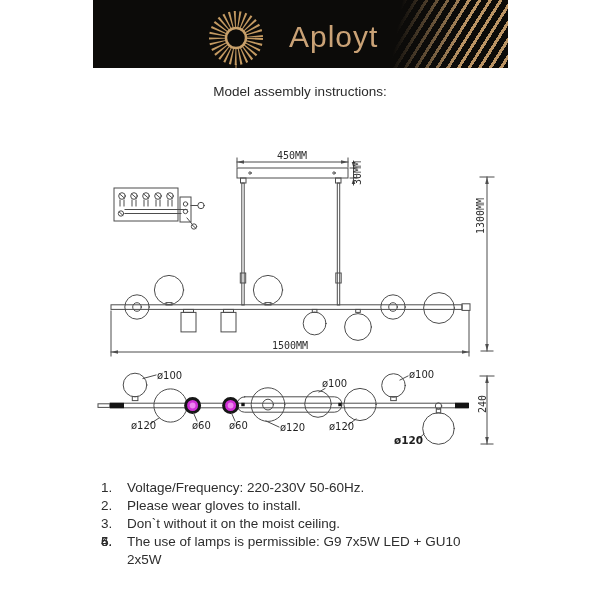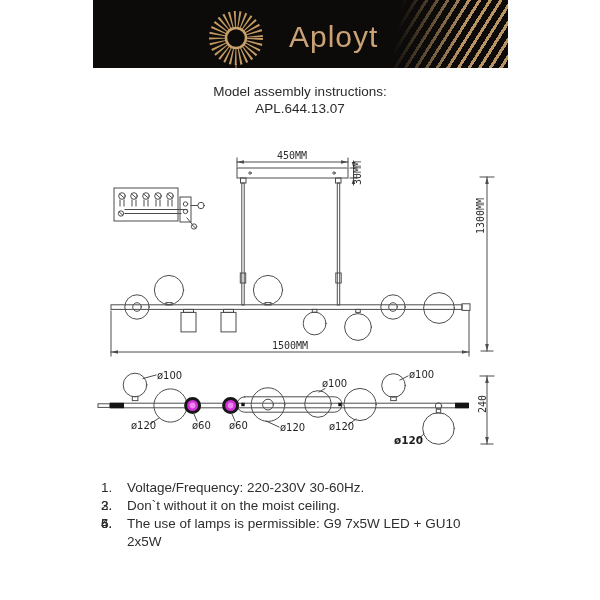--- a/index.html
+++ b/index.html
@@ -42,21 +42,20 @@
     <circle cx="28" cy="30" r="16" fill="none" stroke="#c49a62" stroke-width="22" stroke-dasharray="1.3 2.2"></circle>
     <circle cx="28" cy="30" r="10" fill="#0c0b09" stroke="#c8a06a" stroke-width="2.5"></circle>
     <line x1="28" y1="56" x2="28" y2="68" stroke="#c49a62" stroke-width="1"></line>
   </svg>
   <div class="brand">Aployt</div>
   <div class="stripes"></div>
 </div>
 
 <div class="title-block">
   <div>Model assembly instructions:</div>
-  <div>APL.644.13.07</div>
 </div>
 
 <svg class="drawing" width="600" height="600" viewBox="0 0 600 600">
 
   <g stroke="#4d4d4d" stroke-width="1" fill="none" stroke-linecap="square">
 
     <g>
       <rect x="114" y="188" width="64" height="33"></rect>
       <circle cx="122" cy="196" r="3.3"></circle>
         <line x1="119.7" y1="194" x2="124.3" y2="198"></line>
@@ -223,24 +222,25 @@
     <text x="322" y="387">ø100</text>
     <text x="329" y="430">ø120</text>
     <text x="409" y="378">ø100</text>
     <text x="394" y="444" font-weight="bold" font-size="10.5">ø120</text>
   </g>
 </svg>
 
 <div class="instructions">
   <div class="instr-item">
     <span class="instr-num">1.</span>
-    <span>Voltage/Frequency: 220-230V 30-60Hz.</span>
+    <span>Voltage/Frequency: 220-230V 50-60Hz.</span>
   </div>
   <div class="instr-item">
     <span class="instr-num">2.</span>
+    <span>Please wear gloves to install.</span>
   </div>
   <div class="instr-item">
     <span class="instr-num">3.</span>
     <span>Don`t without it on the moist ceiling.</span>
   </div>
   <div class="instr-item">
     <span class="instr-num">4.</span>
   </div>
   <div class="instr-item">
     <span class="instr-num">5.</span>

